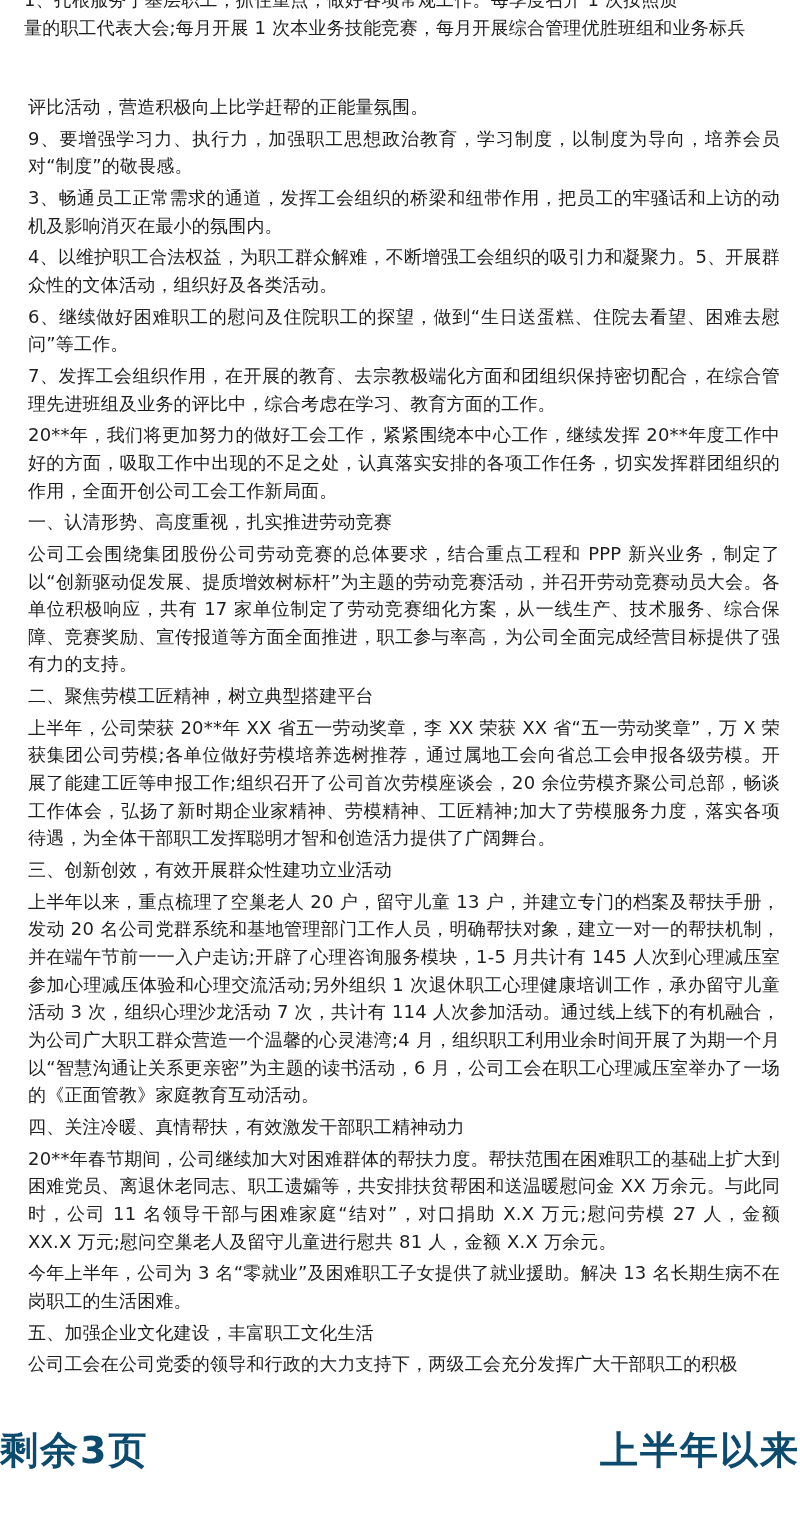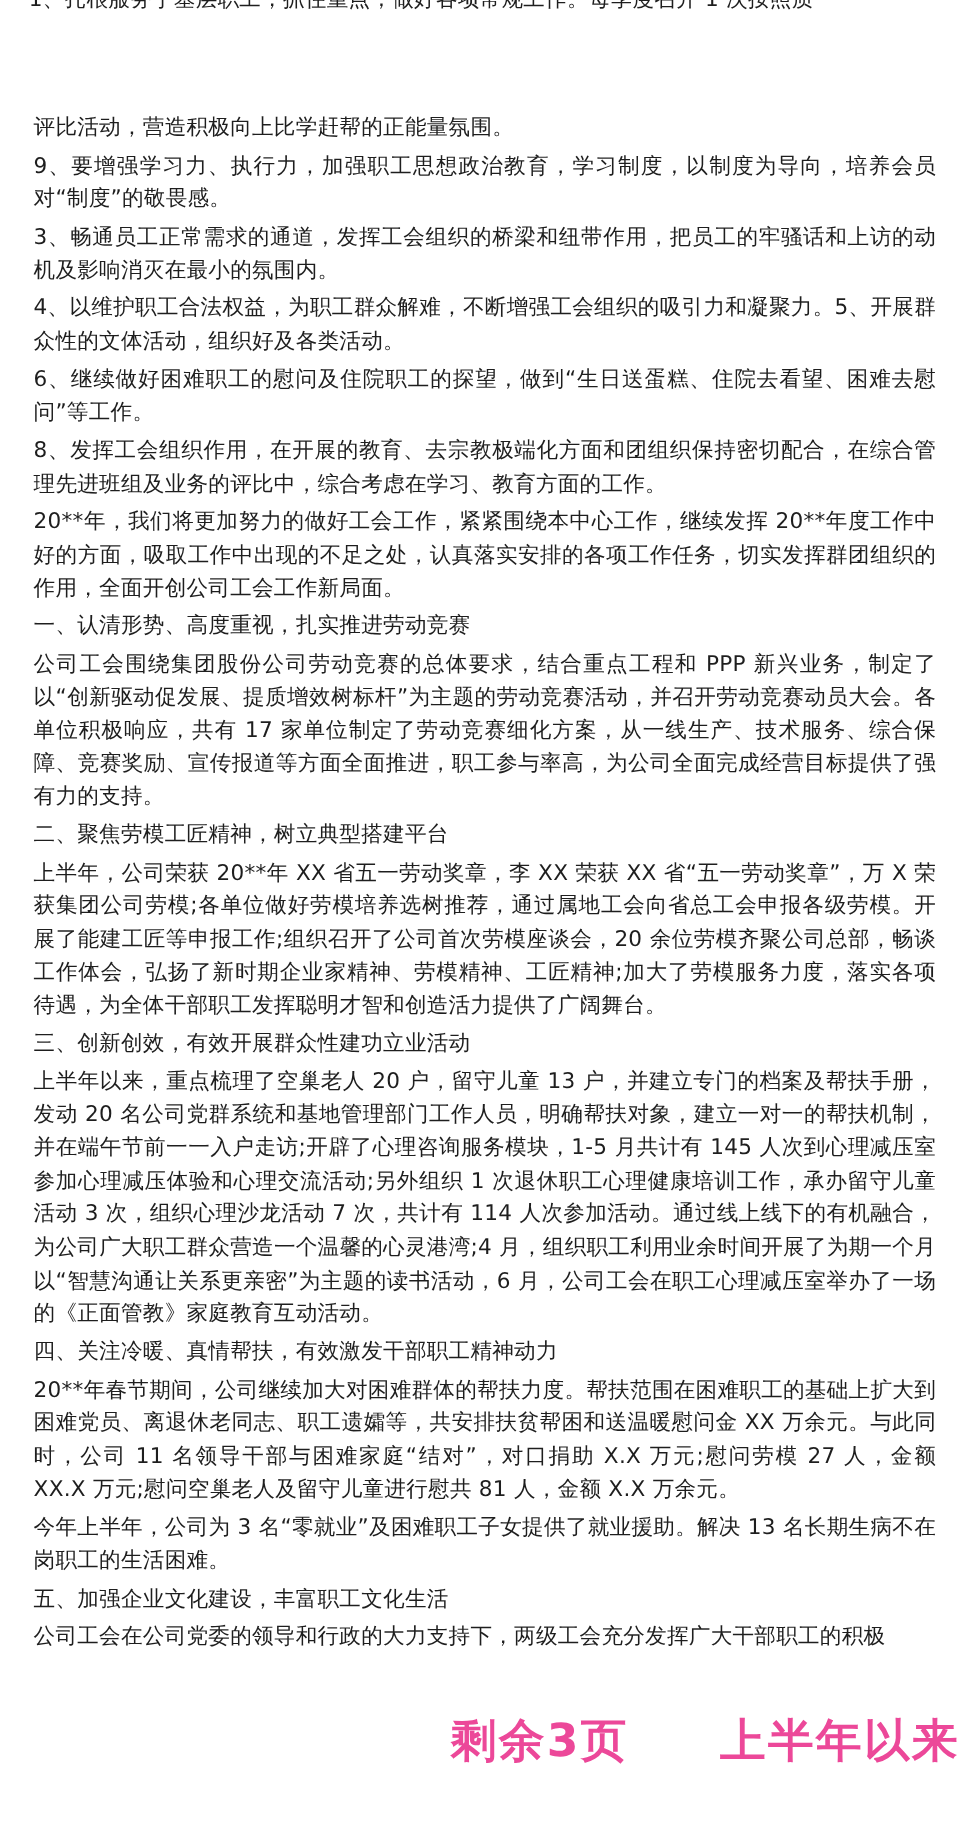--- a/index.html
+++ b/index.html
@@ -20,43 +20,44 @@
   }
   .body-text p { margin: 4px; text-align: justify; }
   .heading { }
   .watermark {
     position: absolute; color: rgba(180,180,180,0.12);
     font-size: 60px; font-weight: bold; transform: rotate(-55deg);
     pointer-events: none; white-space: nowrap;
   }
   .more-banner {
     position: absolute; left: 0; top: 1420px; width: 800px; height: 60px;
-    display: flex; justify-content: flex-end; align-items: center; gap: 76px;
+    display: flex; justify-content: space-between; align-items: center; gap: 76px;
     font-family: "DejaVu Sans", sans-serif; font-weight: bold;
-    font-size: 38px; color: #ec4899; letter-spacing: 2px;
+    font-size: 38px; color: #0c4a6e; letter-spacing: 2px;
   }
 </style>
 </head>
 <body>
 
 <div class="page">
 
   <div class="watermark" style="left:300px; top:560px;"> </div>
 
   <div class="top-clip">
     <p>1、扎根服务于基层职工，抓住重点，做好各项常规工作。每季度召开 1 次按照质</p>
+    <p>量的职工代表大会;每月开展 1 次本业务技能竞赛，每月开展综合管理优胜班组和业务标兵</p>
   </div>
 
   <div class="body-text">
     <p>评比活动，营造积极向上比学赶帮的正能量氛围。</p>
     <p>9、要增强学习力、执行力，加强职工思想政治教育，学习制度，以制度为导向，培养会员对“制度”的敬畏感。</p>
     <p>3、畅通员工正常需求的通道，发挥工会组织的桥梁和纽带作用，把员工的牢骚话和上访的动机及影响消灭在最小的氛围内。</p>
     <p>4、以维护职工合法权益，为职工群众解难，不断增强工会组织的吸引力和凝聚力。5、开展群众性的文体活动，组织好及各类活动。</p>
     <p>6、继续做好困难职工的慰问及住院职工的探望，做到“生日送蛋糕、住院去看望、困难去慰问”等工作。</p>
-    <p>8、发挥工会组织作用，在开展的教育、去宗教极端化方面和团组织保持密切配合，在综合管理先进班组及业务的评比中，综合考虑在学习、教育方面的工作。</p>
+    <p>7、发挥工会组织作用，在开展的教育、去宗教极端化方面和团组织保持密切配合，在综合管理先进班组及业务的评比中，综合考虑在学习、教育方面的工作。</p>
     <p>20**年，我们将更加努力的做好工会工作，紧紧围绕本中心工作，继续发挥 20**年度工作中好的方面，吸取工作中出现的不足之处，认真落实安排的各项工作任务，切实发挥群团组织的作用，全面开创公司工会工作新局面。</p>
     <p class="heading">一、认清形势、高度重视，扎实推进劳动竞赛</p>
     <p>公司工会围绕集团股份公司劳动竞赛的总体要求，结合重点工程和 PPP 新兴业务，制定了以“创新驱动促发展、提质增效树标杆”为主题的劳动竞赛活动，并召开劳动竞赛动员大会。各单位积极响应，共有 17 家单位制定了劳动竞赛细化方案，从一线生产、技术服务、综合保障、竞赛奖励、宣传报道等方面全面推进，职工参与率高，为公司全面完成经营目标提供了强有力的支持。</p>
     <p class="heading">二、聚焦劳模工匠精神，树立典型搭建平台</p>
     <p>上半年，公司荣获 20**年 XX 省五一劳动奖章，李 XX 荣获 XX 省“五一劳动奖章”，万 X 荣获集团公司劳模;各单位做好劳模培养选树推荐，通过属地工会向省总工会申报各级劳模。开展了能建工匠等申报工作;组织召开了公司首次劳模座谈会，20 余位劳模齐聚公司总部，畅谈工作体会，弘扬了新时期企业家精神、劳模精神、工匠精神;加大了劳模服务力度，落实各项待遇，为全体干部职工发挥聪明才智和创造活力提供了广阔舞台。</p>
     <p class="heading">三、创新创效，有效开展群众性建功立业活动</p>
     <p>上半年以来，重点梳理了空巢老人 20 户，留守儿童 13 户，并建立专门的档案及帮扶手册，发动 20 名公司党群系统和基地管理部门工作人员，明确帮扶对象，建立一对一的帮扶机制，并在端午节前一一入户走访;开辟了心理咨询服务模块，1-5 月共计有 145 人次到心理减压室参加心理减压体验和心理交流活动;另外组织 1 次退休职工心理健康培训工作，承办留守儿童活动 3 次，组织心理沙龙活动 7 次，共计有 114 人次参加活动。通过线上线下的有机融合，为公司广大职工群众营造一个温馨的心灵港湾;4 月，组织职工利用业余时间开展了为期一个月以“智慧沟通让关系更亲密”为主题的读书活动，6 月，公司工会在职工心理减压室举办了一场的《正面管教》家庭教育互动活动。</p>
     <p class="heading">四、关注冷暖、真情帮扶，有效激发干部职工精神动力</p>
     <p>20**年春节期间，公司继续加大对困难群体的帮扶力度。帮扶范围在困难职工的基础上扩大到困难党员、离退休老同志、职工遗孀等，共安排扶贫帮困和送温暖慰问金 XX 万余元。与此同时，公司 11 名领导干部与困难家庭“结对”，对口捐助 X.X 万元;慰问劳模 27 人，金额 XX.X 万元;慰问空巢老人及留守儿童进行慰共 81 人，金额 X.X 万余元。</p>
     <p>今年上半年，公司为 3 名“零就业”及困难职工子女提供了就业援助。解决 13 名长期生病不在岗职工的生活困难。</p>

